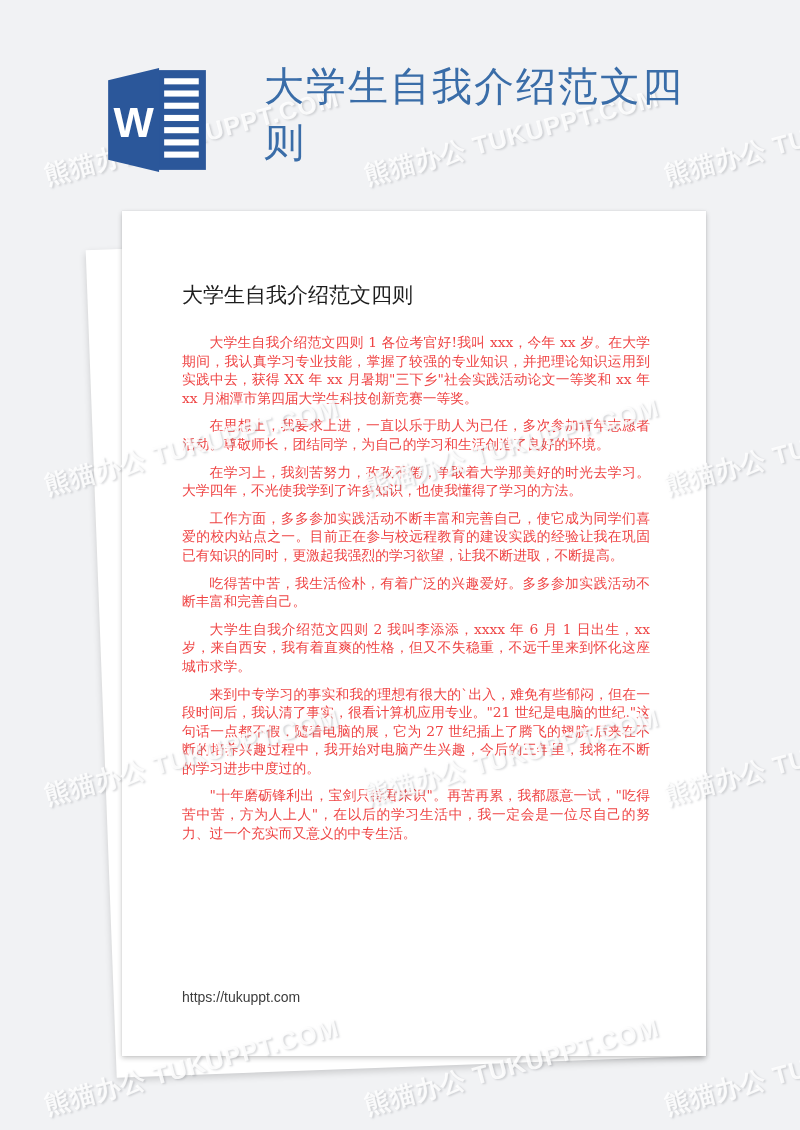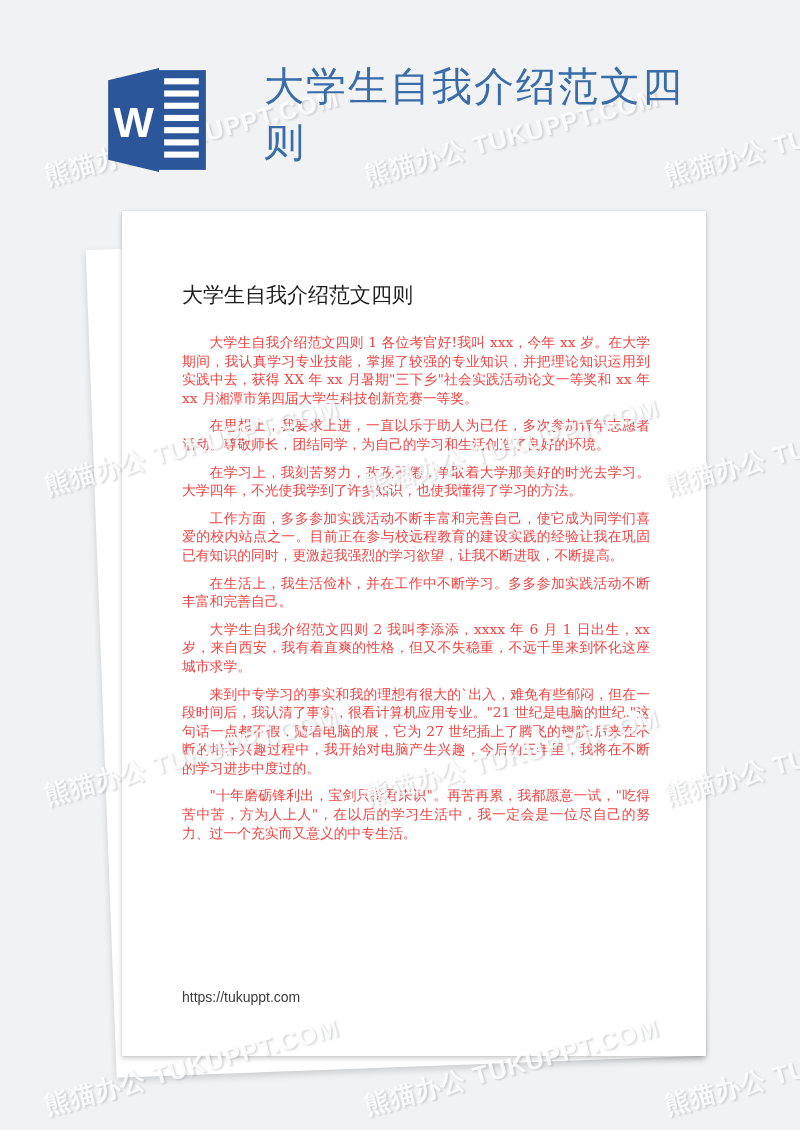--- a/index.html
+++ b/index.html
@@ -93,21 +93,21 @@
       <div>
 
           <p class="doc-para">大学生自我介绍范文四则 1 各位考官好!我叫 xxx，今年 xx 岁。在大学期间，我认真学习专业技能，掌握了较强的专业知识，并把理论知识运用到实践中去，获得 XX 年 xx 月暑期"三下乡"社会实践活动论文一等奖和 xx 年 xx 月湘潭市第四届大学生科技创新竞赛一等奖。</p>
 
           <p class="doc-para">在思想上，我要求上进，一直以乐于助人为已任，多次参加青年志愿者活动。尊敬师长，团结同学，为自己的学习和生活创造了良好的环境。</p>
 
           <p class="doc-para">在学习上，我刻苦努力，孜孜不倦，争取着大学那美好的时光去学习。大学四年，不光使我学到了许多知识，也使我懂得了学习的方法。</p>
 
           <p class="doc-para">工作方面，多多参加实践活动不断丰富和完善自己，使它成为同学们喜爱的校内站点之一。目前正在参与校远程教育的建设实践的经验让我在巩固已有知识的同时，更激起我强烈的学习欲望，让我不断进取，不断提高。</p>
 
-          <p class="doc-para">在生活上，我生活俭朴，并在工作中不断学习。多多参加实践活动不断丰富和完善自己。</p>
+          <p class="doc-para">吃得苦中苦，我生活俭朴，有着广泛的兴趣爱好。多多参加实践活动不断丰富和完善自己。</p>
 
 
           <p class="doc-para">大学生自我介绍范文四则 2 我叫李添添，xxxx 年 6 月 1 日出生，xx 岁，来自西安，我有着直爽的性格，但又不失稳重，不远千里来到怀化这座城市求学。</p>
 
           <p class="doc-para">来到中专学习的事实和我的理想有很大的`出入，难免有些郁闷，但在一段时间后，我认清了事实，很看计算机应用专业。"21 世纪是电脑的世纪."这句话一点都不假，随着电脑的展，它为 27 世纪插上了腾飞的翅膀.后来在不断的培养兴趣过程中，我开始对电脑产生兴趣，今后的三年里，我将在不断的学习进步中度过的。</p>
 
           <p class="doc-para">"十年磨砺锋利出，宝剑只待君来识"。再苦再累，我都愿意一试，"吃得苦中苦，方为人上人"，在以后的学习生活中，我一定会是一位尽自己的努力、过一个充实而又意义的中专生活。</p>
 
         </div>
     </div>

